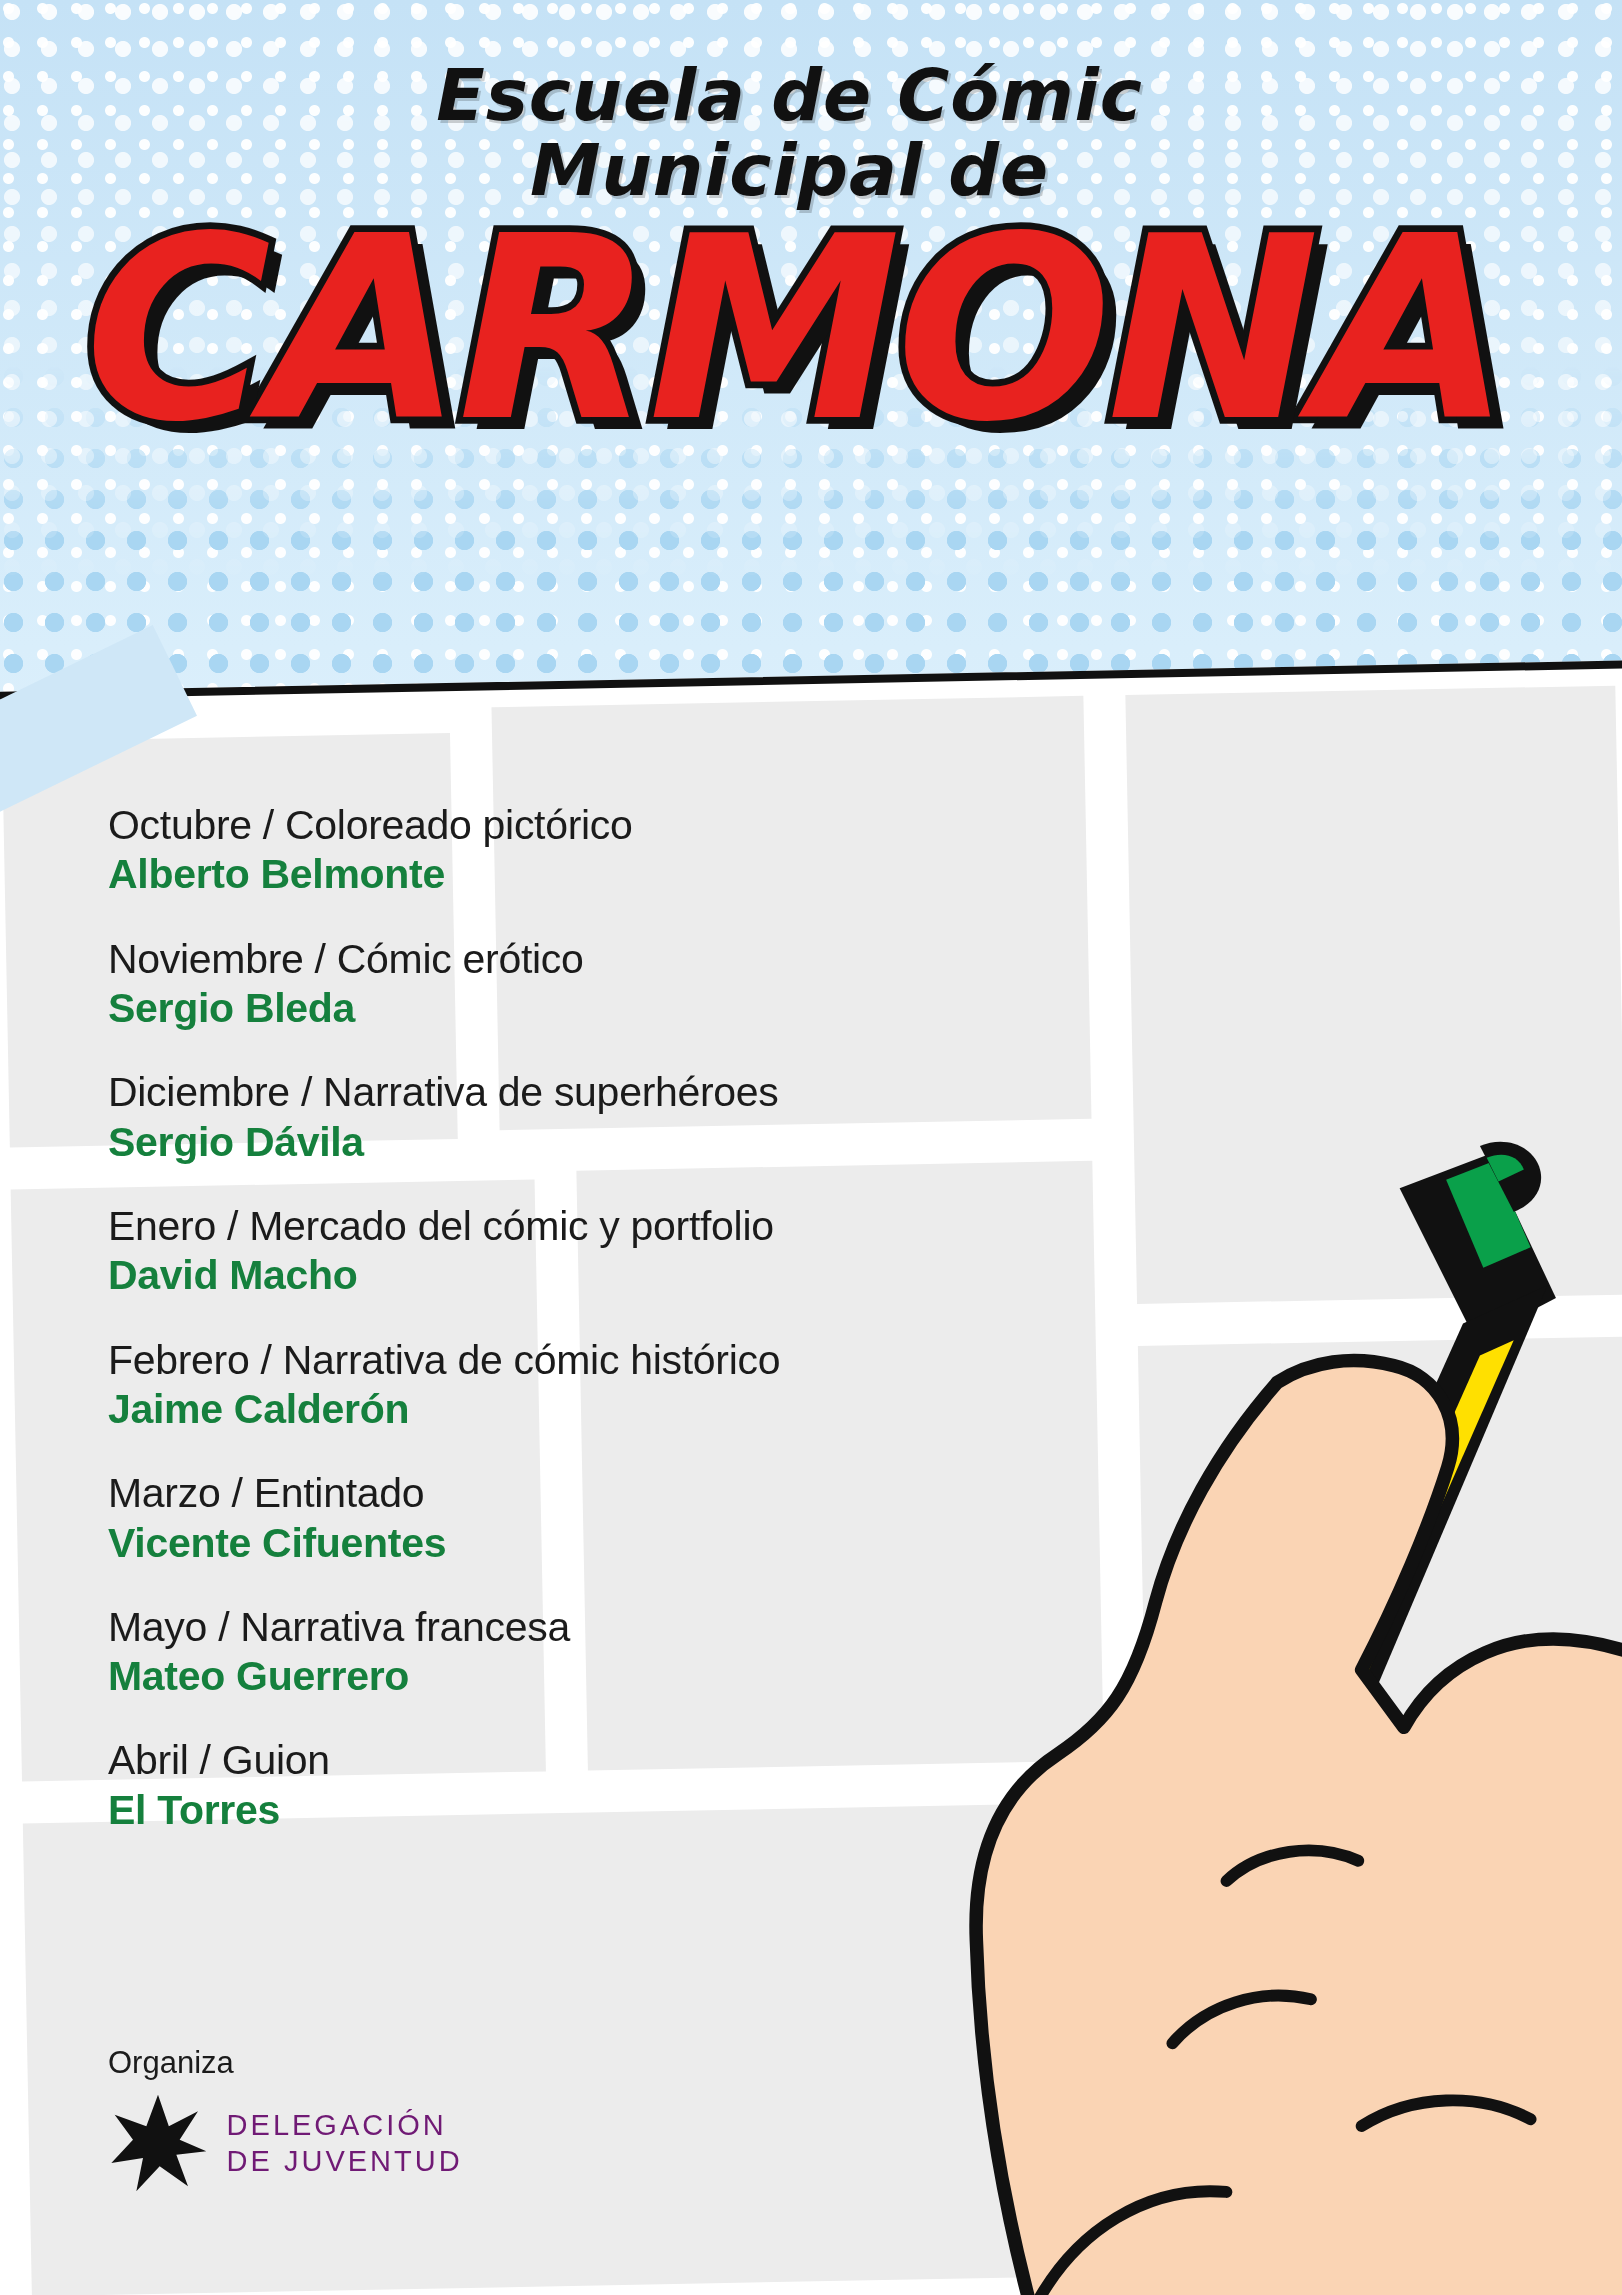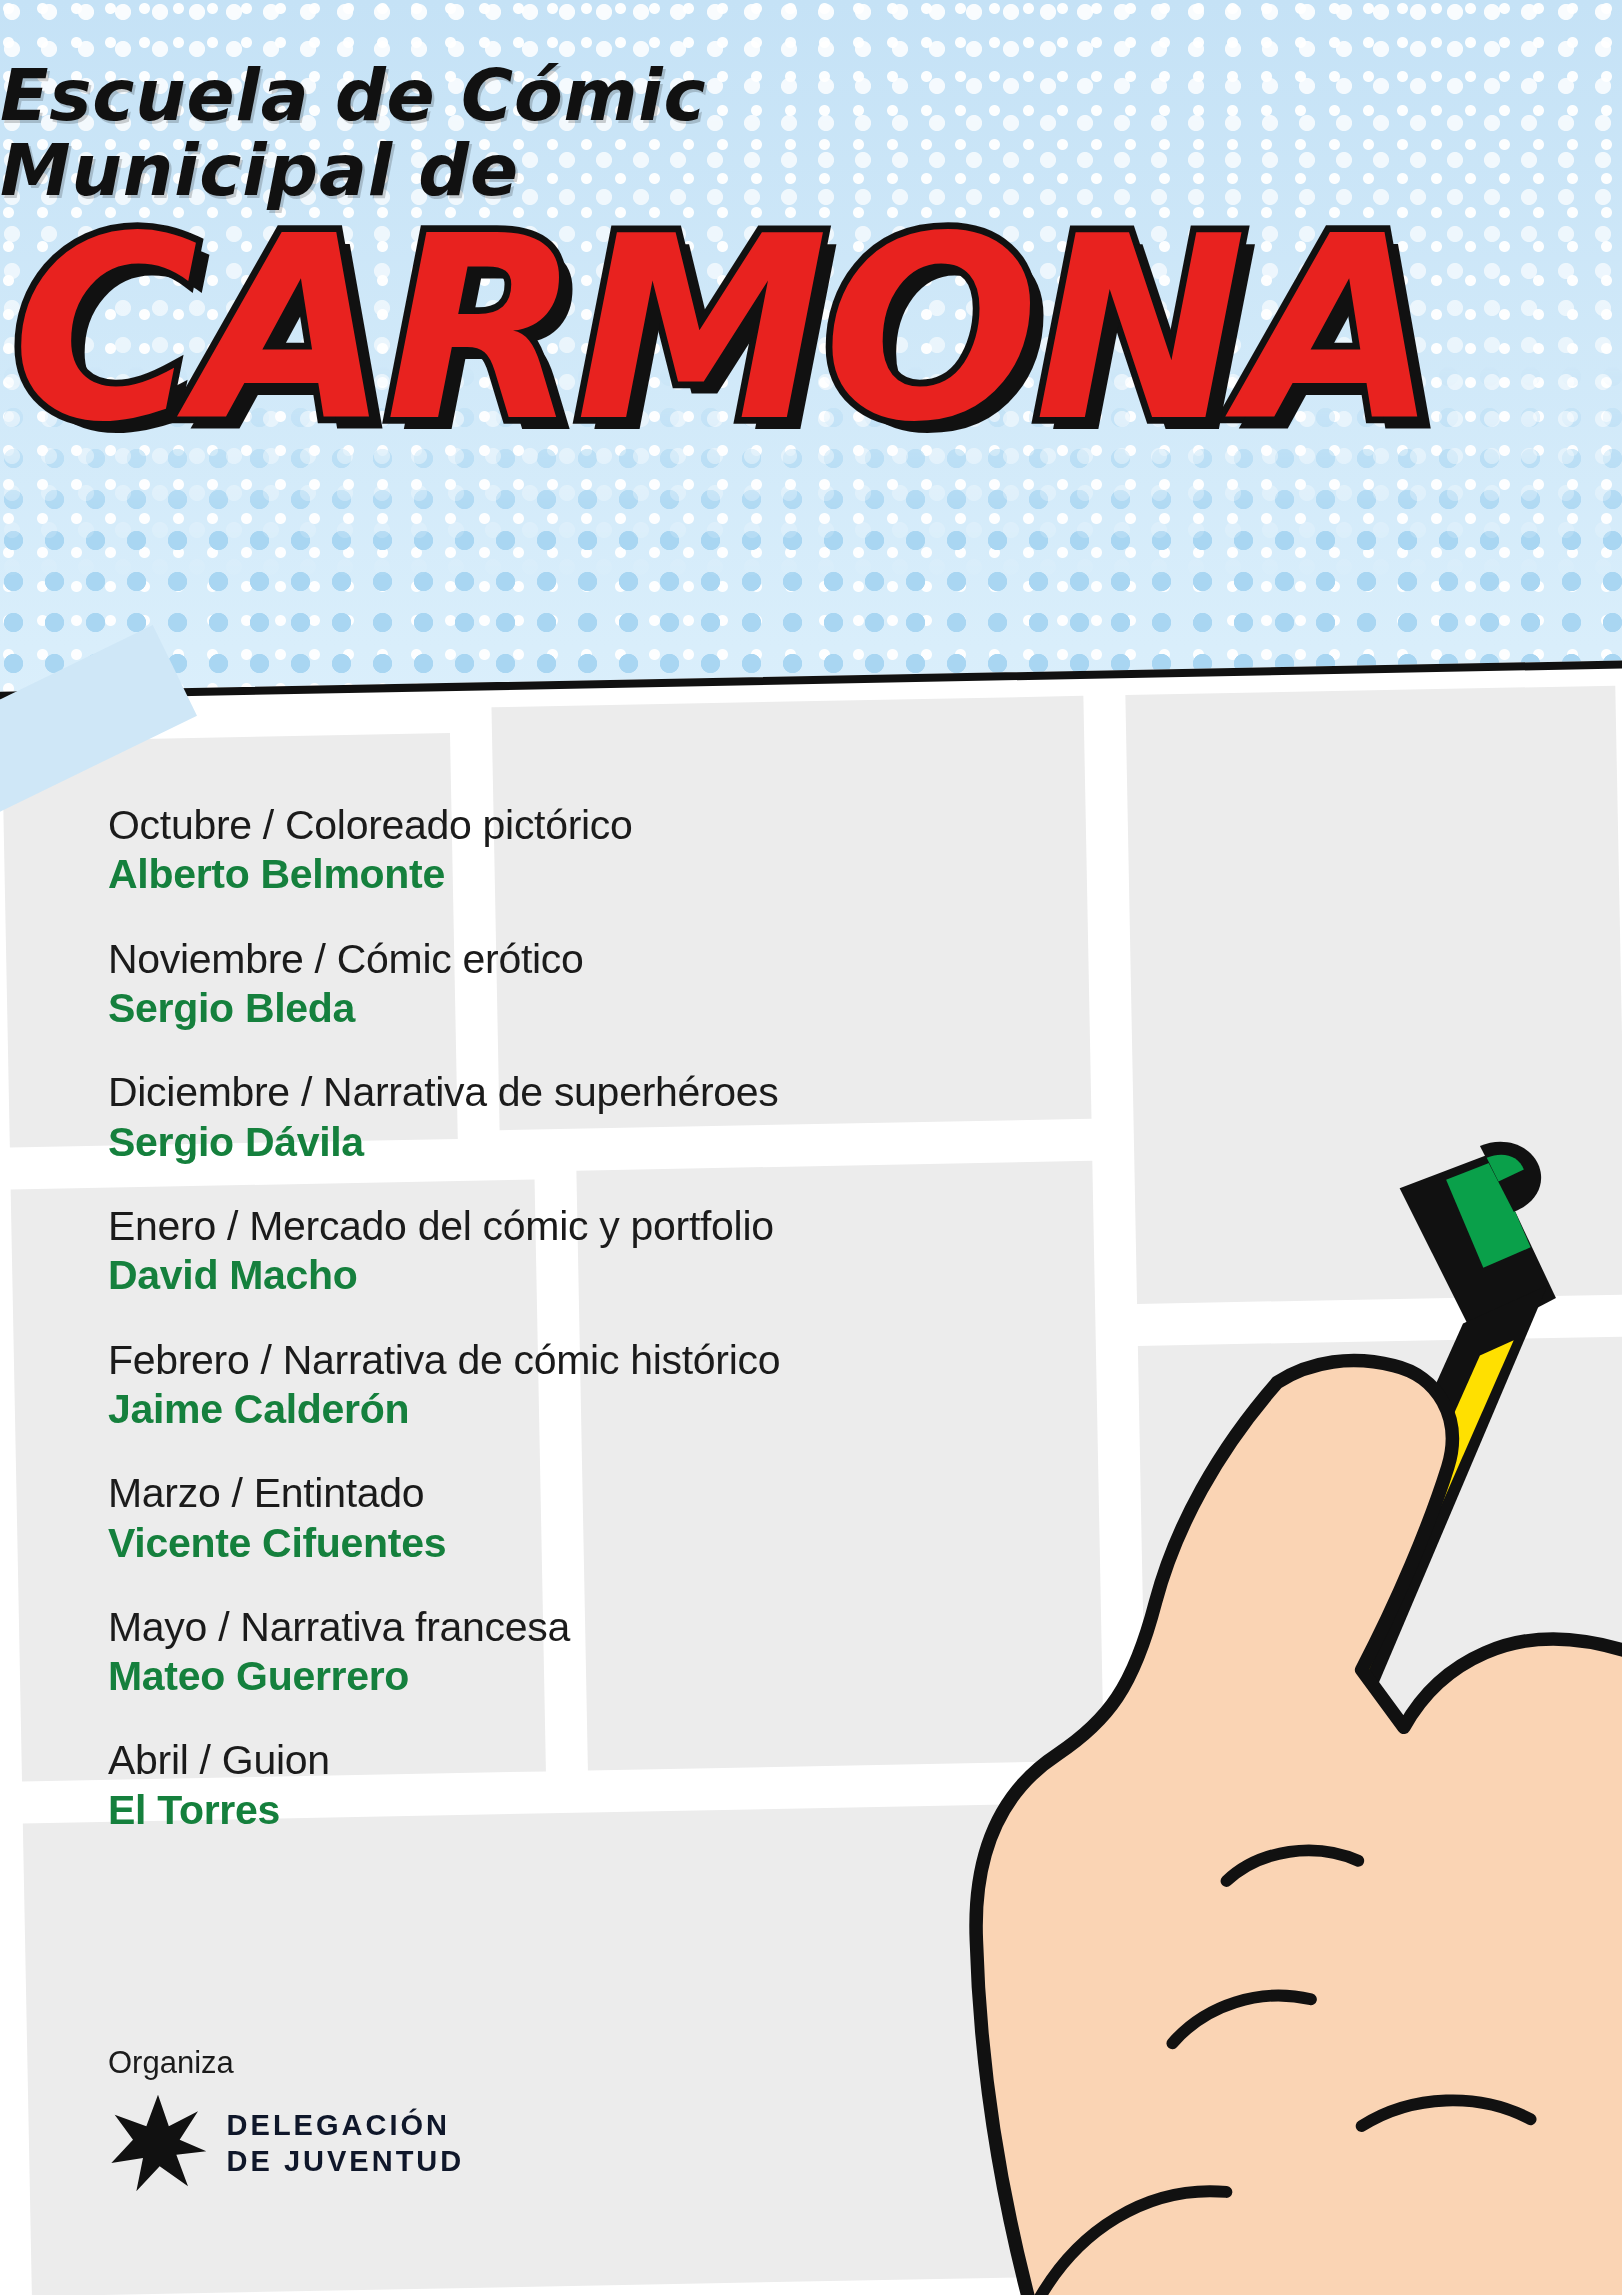--- a/index.html
+++ b/index.html
@@ -49,24 +49,24 @@
     height: 592px;
     background:
       radial-gradient(circle at 12px 12px, rgba(255,255,255,0.9) 7.6px, rgba(255,255,255,0) 8.5px) 0 0/37px 37px;
     -webkit-mask-image: linear-gradient(180deg, rgba(0,0,0,1) 0%, rgba(0,0,0,0.55) 70%, rgba(0,0,0,0) 100%);
     mask-image: linear-gradient(180deg, rgba(0,0,0,1) 0%, rgba(0,0,0,0.55) 70%, rgba(0,0,0,0) 100%);
   }
 
   
   .title-block {
     position: absolute;
-    left: 0;
+    left: 6px;
     top: 59px;
     width: 1567px;
-    text-align: left;
+    text-align: center;
     z-index: 6;
   }
   .title-line {
     font-family: "DejaVu Sans", sans-serif;
     font-weight: bold;
     font-style: italic;
     font-size: 71px;
     line-height: 1.05;
     color: #111111;
     letter-spacing: 0.8px;
@@ -156,24 +156,24 @@
     align-items: center;
     gap: 18.6px;
   }
   .logo-star {
     width: 100px;
     height: 100px;
     flex: 0 0 auto;
   }
   .logo-text {
     font-size: 29px;
-    font-weight: bold;
+    font-weight: normal;
     letter-spacing: 3px;
     line-height: 1.25;
-    color: #0f172a;
+    color: #701a75;
   }
 
   
   .hand-wrap {
     position: absolute;
     right: -8.5px;
     bottom: -17px;
     width: 997px;
     height: 1183px;
     z-index: 10;

